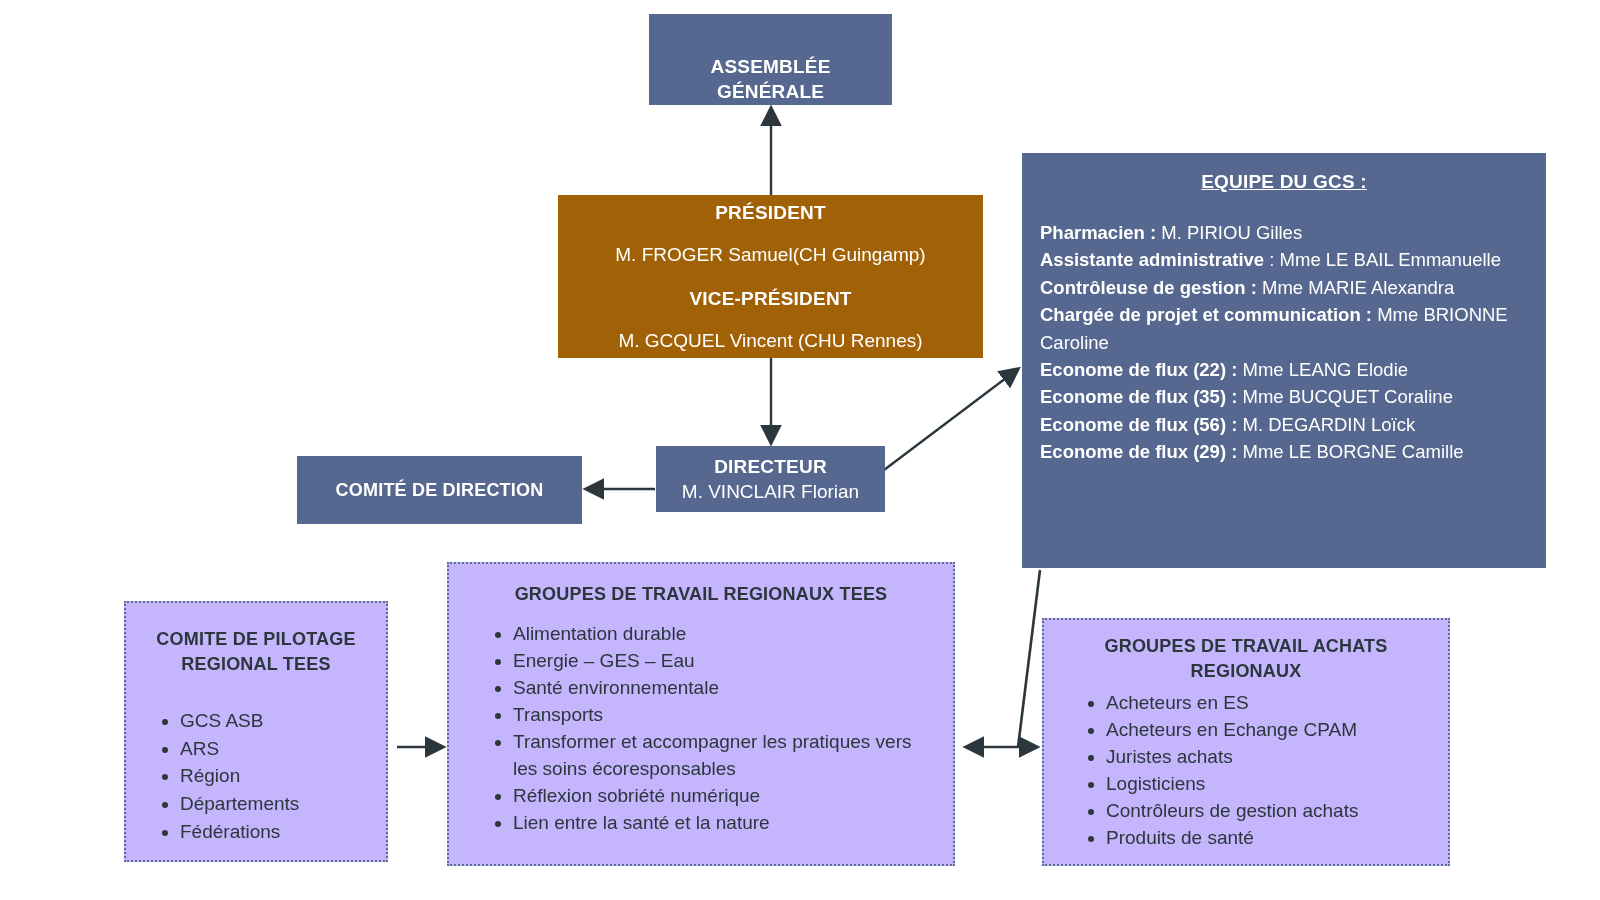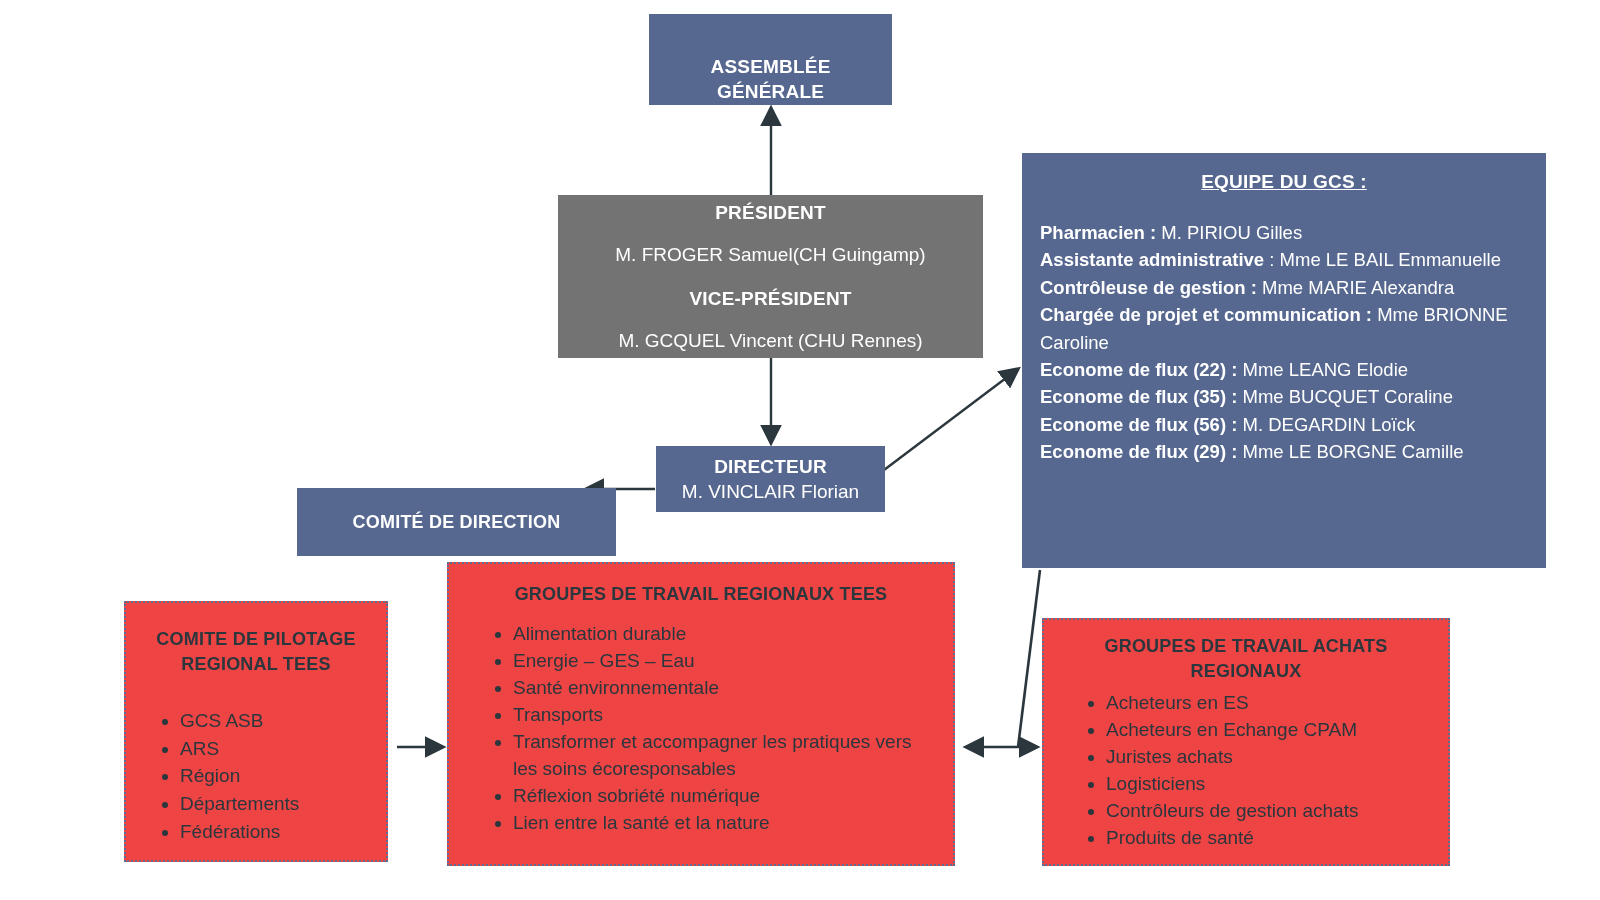--- a/index.html
+++ b/index.html
@@ -30,25 +30,25 @@
   }
   .box {
     position: absolute;
     box-sizing: border-box;
   }
   .box-blue {
     background: #56688f;
     color: #ffffff;
   }
   .box-dark {
-    background: #737373;
+    background: #a16207;
     color: #ffffff;
   }
   .box-dotted {
-    background: #ef4444;
+    background: #c4b5fd;
     border: 2px dotted #5a6d93;
     color: #2b363d;
   }
 
   
   #assemblee {
     left: 649px; top: 14px; width: 243px; height: 91px;
     display: flex; align-items: flex-end; justify-content: center;
   }
   #assemblee .title {
@@ -85,22 +85,22 @@
   #directeur {
     left: 656px; top: 446px; width: 229px; height: 66px;
     display: flex; flex-direction: column; align-items: center;
     justify-content: center; text-align: center;
   }
   #directeur .role { font-size: 19px; font-weight: bold; letter-spacing: .2px; }
   #directeur .person { font-size: 19px; margin-top: 3px; }
 
   
   #comite-direction {
-    left: 297px; top: 456px; width: 319px; height: 68px;
-    display: flex; align-items: center; justify-content: center; margin-top: 32px;
+    left: 297px; top: 456px; width: 285px; height: 68px;
+    display: flex; align-items: center; justify-content: center;
   }
   #comite-direction .title {
     font-size: 18px; font-weight: bold; text-align: center; letter-spacing: .2px;
   }
 
   
   #pilotage {
     left: 124px; top: 601px; width: 264px; height: 261px;
     padding: 24px 14px 10px 14px;
   }

